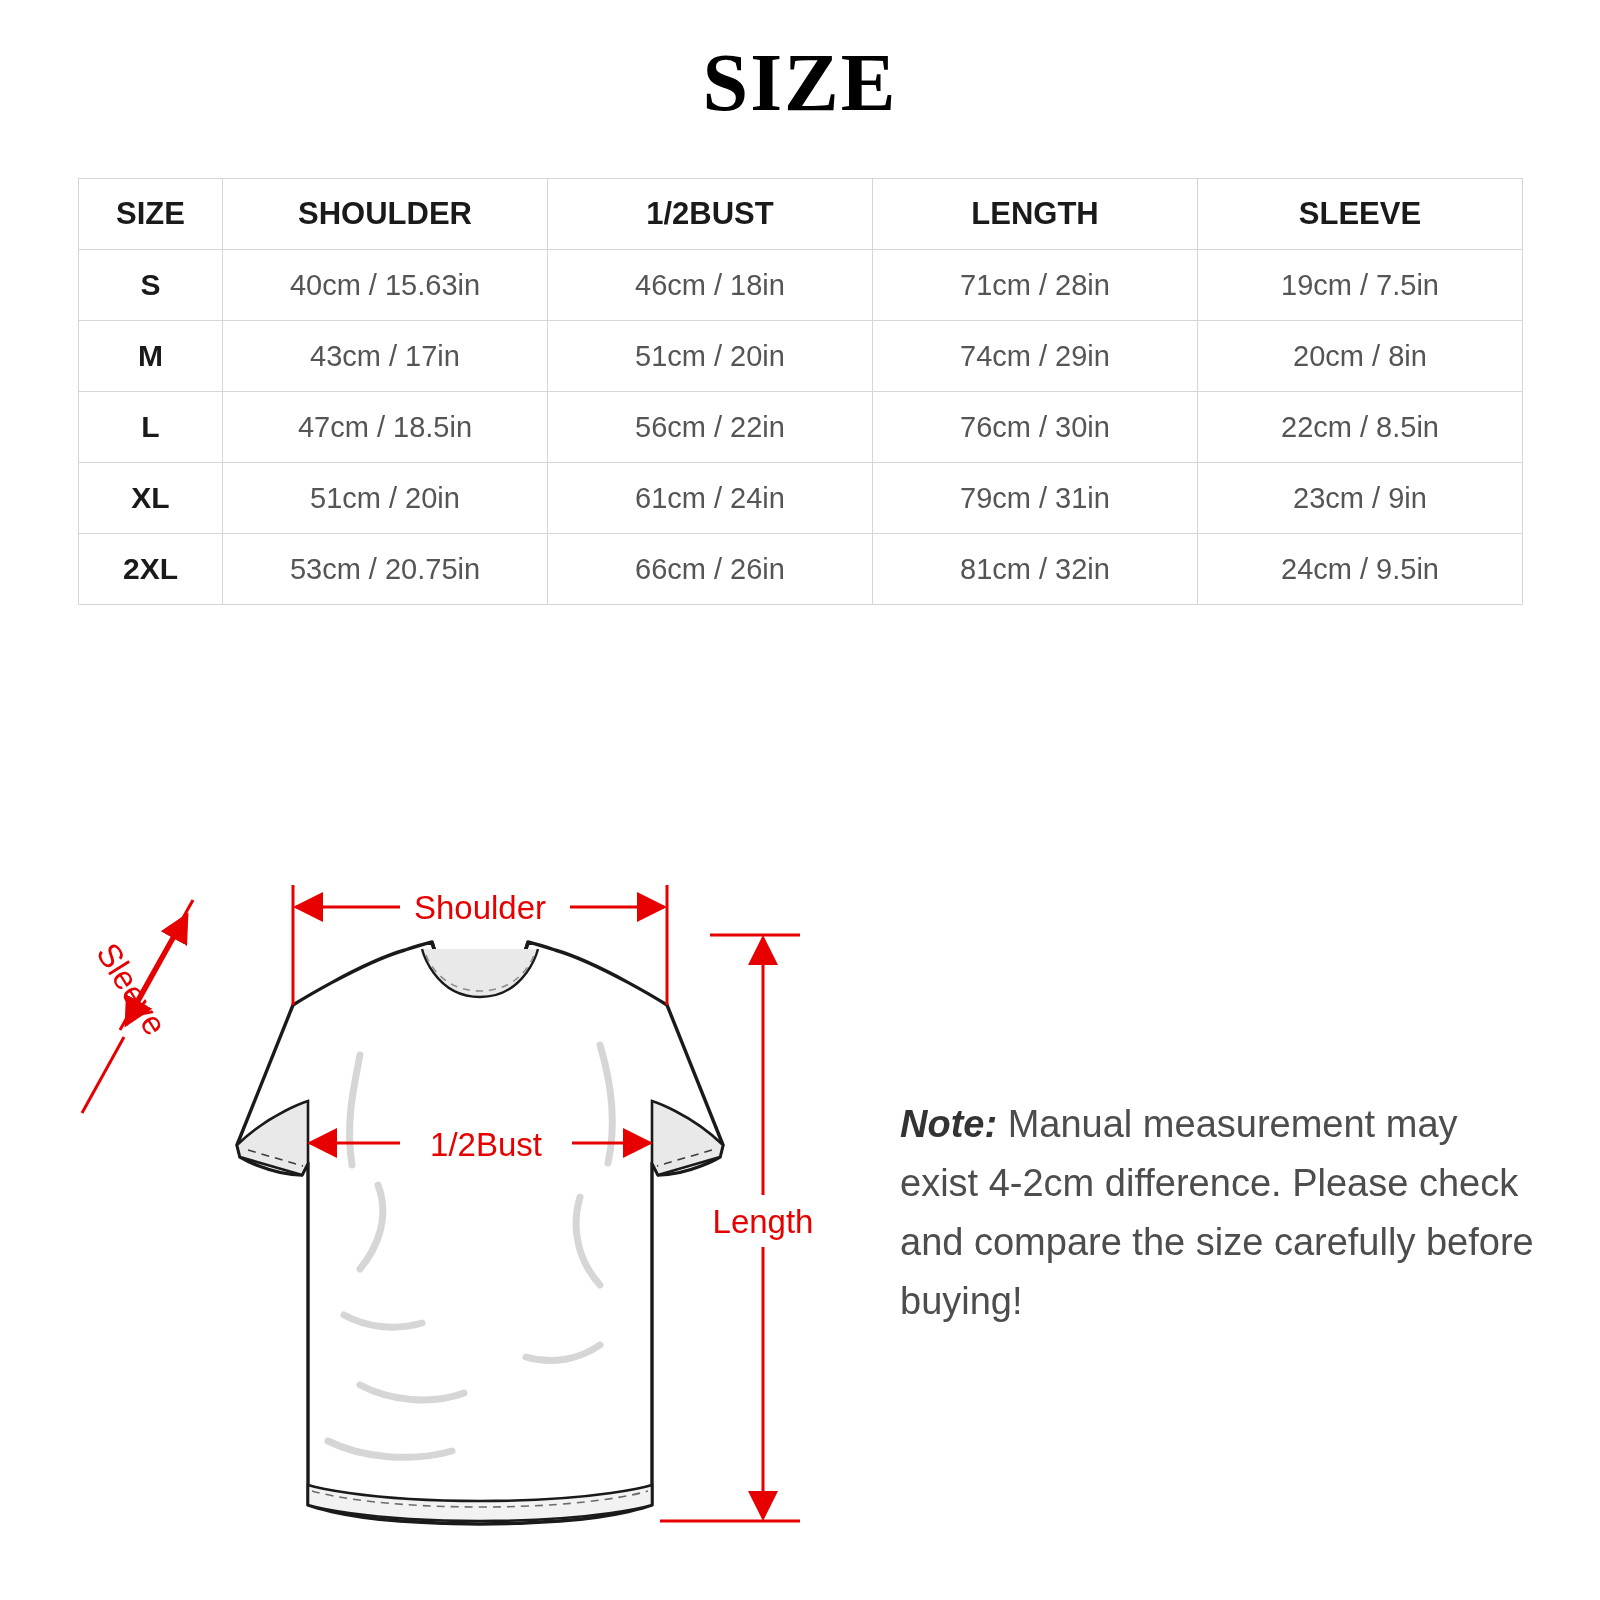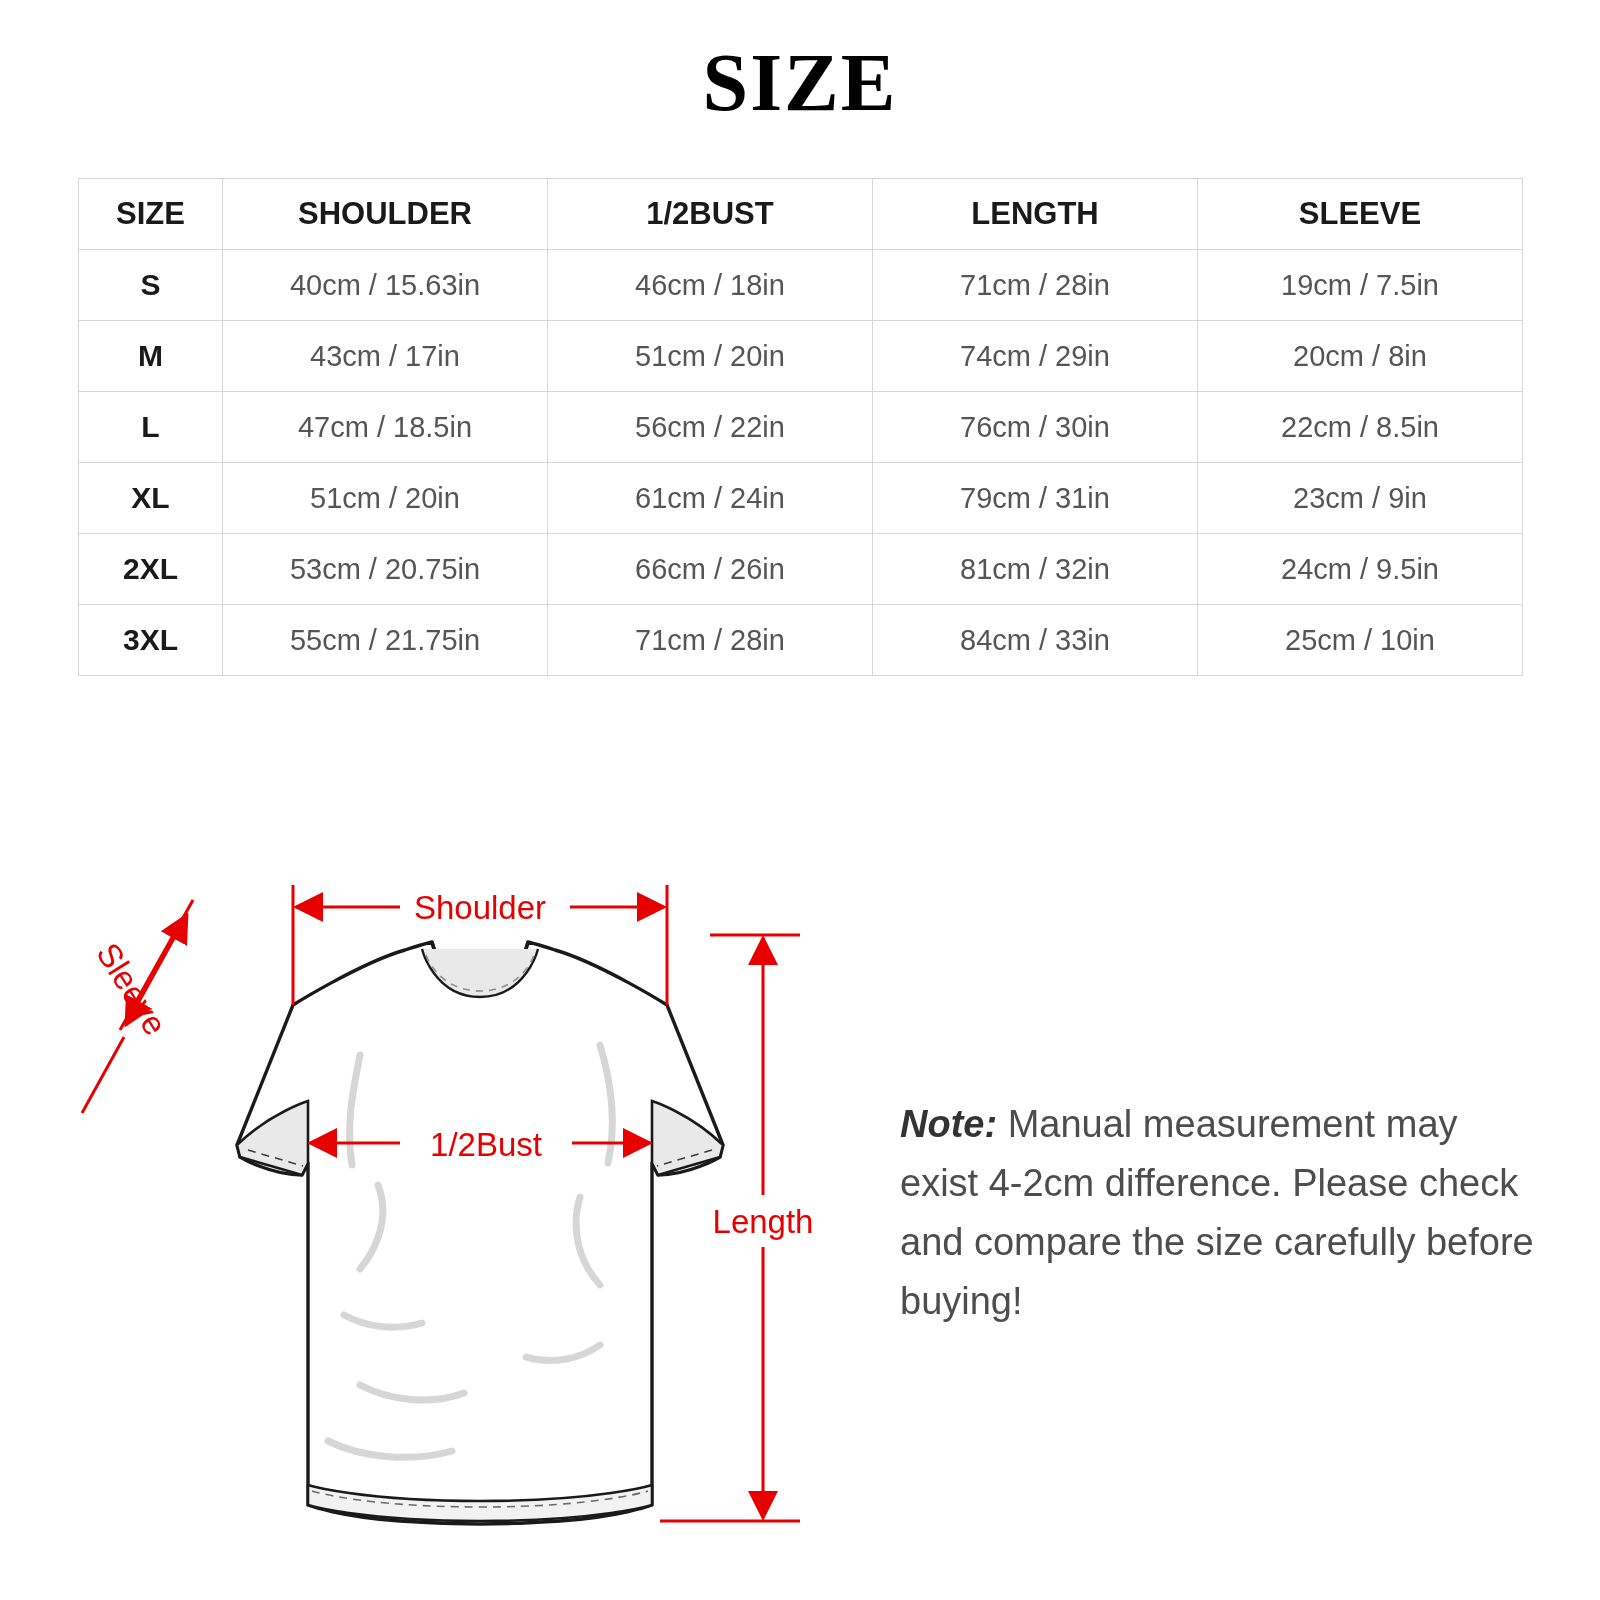--- a/index.html
+++ b/index.html
@@ -144,27 +144,20 @@
       <td class="val">61cm / 24in</td>
       <td class="val">79cm / 31in</td>
       <td class="val">23cm / 9in</td>
     </tr>
     <tr>
       <td class="size-col">2XL</td>
       <td class="val">53cm / 20.75in</td>
       <td class="val">66cm / 26in</td>
       <td class="val">81cm / 32in</td>
       <td class="val">24cm / 9.5in</td>
-    </tr>
-    <tr>
-      <td class="size-col">3XL</td>
-      <td class="val">55cm / 21.75in</td>
-      <td class="val">71cm / 28in</td>
-      <td class="val">84cm / 33in</td>
-      <td class="val">25cm / 10in</td>
     </tr>
   </tbody>
 </table>
 
 <div class="diagram">
   <svg width="800" height="720" viewBox="0 0 800 720" xmlns="http://www.w3.org/2000/svg">
     <defs>
       <marker id="arrR" markerWidth="11" markerHeight="11" refX="9" refY="5.5" orient="auto">
         <path d="M0,0.5 L10,5.5 L0,10.5 z" fill="#e60000"></path>
       </marker>

